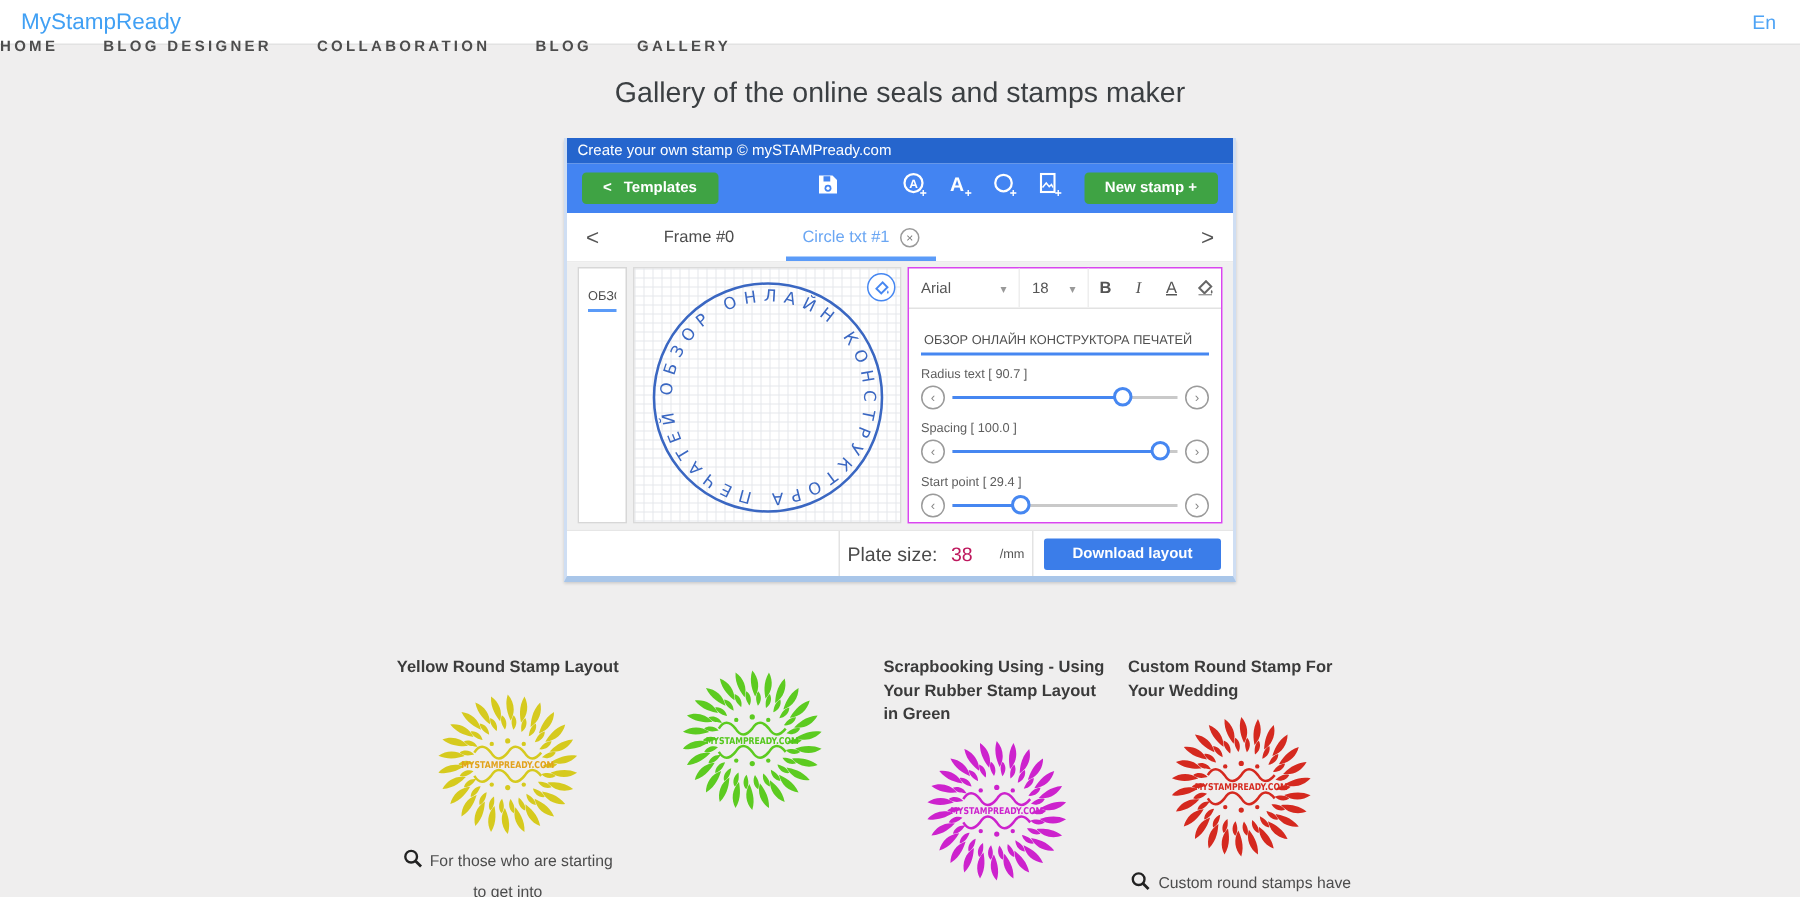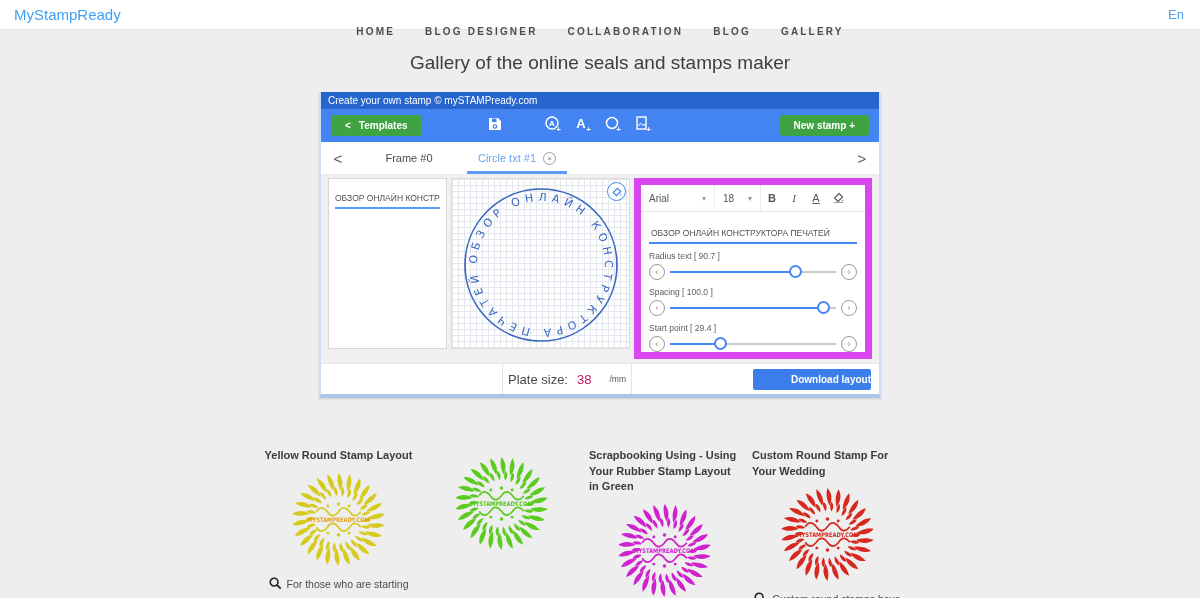--- a/index.html
+++ b/index.html
@@ -3,29 +3,29 @@
 <meta charset="utf-8">
 <style>
   * { margin:0; padding:0; box-sizing:border-box; }
   html,body { width:1200px; height:598px; overflow:hidden; }
   body { font-family:"Liberation Sans","DejaVu Sans",sans-serif; background:#efeeee; }
 
   
   .topbar { position:relative; height:30px; background:#fff; border-bottom:1px solid #e2e2e2;
             display:flex; align-items:center; }
   .logo { margin-left:14px; font-size:15px; color:#41a0f4; cursor:pointer; }
-  .nav { position:absolute; left:0; right:0; display:flex; justify-content:center; gap:30px;margin-top:34px; }
+  .nav { position:absolute; left:0; right:0; display:flex; gap:30px;margin-top:34px; }
   .nav span { font-size:10px; font-weight:bold; letter-spacing:2.2px; color:#4d4d4d; cursor:pointer; }
   .lang { margin-left:auto; margin-right:16px; font-size:13px; color:#4da3f5; cursor:pointer; }
 
   
   h1 { margin-top:22px; text-align:center; font-size:19px; font-weight:500; color:#3b3f42; }
 
   
-  .designer { width:562px; margin:18px auto 0; background:#f0f0f0;
+  .designer { width:448px; margin:18px auto 0; background:#f0f0f0;
               border-left:2px solid #cfdef3; border-right:2px solid #cfdef3;
               border-bottom:4px solid #a9c6e9; box-shadow:0 1px 2px rgba(0,0,0,.15); }
   .titlebar { background:#2565cd; color:#fff; font-size:10px; padding:3px 7px; }
   .toolbar { background:#4384f2; height:33px; display:flex; align-items:center; }
   .btn-green { background:#3fa344; color:#fff; font-size:10px; font-weight:bold;
                border-radius:3px; padding:5px 14px; cursor:pointer; white-space:nowrap; }
   .btn-templates { margin-left:10px; }
   .btn-templates .chev { margin-right:8px; font-weight:bold; }
   .tool-icons { display:flex; align-items:center; }
   .ticon { width:30px; text-align:center; cursor:pointer; }
@@ -47,21 +47,21 @@
   .left-panel { width:119px; height:171px; background:#fff; border:1px solid #d7d7d7; padding:8px 6px; }
   .left-field { width:100%; border:0; outline:0; border-bottom:2px solid #5b9bf8; background:transparent;
                 font-size:8.5px; color:#4f4f4f; padding:2px 0 4px; font-family:inherit; }
   .canvas { position:relative; width:179px; height:171px; background:#fff; border:1px solid #dadada;
             background-image:linear-gradient(#e4e7eb 1px,transparent 1px),
                              linear-gradient(90deg,#e4e7eb 1px,transparent 1px);
             background-size:6px 6px; }
   .fill-btn { position:absolute; top:3px; right:3px; width:19px; height:19px; border-radius:50%;
               background:#fff; border:1.5px solid #4687f1; display:flex; align-items:center;
               justify-content:center; cursor:pointer; }
-  .right-panel { flex:1; background:#fff; border:7px solid #d946ef; display:flex; flex-direction:column; }
+  .right-panel { flex:1; background:#fff; border:1px solid #d946ef; display:flex; flex-direction:column; }
   .fontbar { height:27px; display:flex; align-items:center; border-bottom:1px solid #e2e2e2;
              font-size:10px; color:#555; }
   .font-dd { display:flex; align-items:center; gap:10px; padding:0 8px; cursor:pointer; height:100%; border-right:1px solid #eee; }
   .caret { font-size:8px; color:#999; }
   .fmt { width:22px; text-align:center; cursor:pointer; color:#555; font-size:11px; }
   .fmt.b { font-weight:bold; }
   .fmt.i { font-style:italic; font-family:"Liberation Serif",serif; }
   .fmt.u { text-decoration:underline; }
   .rp-body { padding:10px 8px 0; }
   .rp-field { width:100%; border:0; outline:0; border-bottom:2px solid #4687f1; background:transparent;
@@ -78,21 +78,21 @@
 
   
   .dfooter { background:#fff; height:31px; display:flex; align-items:center; border-top:1px solid #e6e6e6; }
   .df-left { width:181px; height:100%; }
   .df-mid { width:130px; height:100%; border-left:1px solid #e3e3e3; border-right:1px solid #e3e3e3;
             display:flex; align-items:center; justify-content:center; font-size:13px; color:#4a4a4a; }
   .df-mid .val { margin-left:9px; color:#be185d; }
   .df-mid sup { font-size:8.5px; color:#555; margin-left:18px; }
   .df-right { flex:1; height:100%; display:flex; align-items:center; justify-content:flex-end; }
   .btn-download { width:118px; height:21px; margin-right:8px; background:#3b7de9; color:#fff;
-                  font-size:10px; font-weight:bold; border-radius:2px; text-align:right;
+                  font-size:10px; font-weight:bold; border-radius:2px; text-align:center;
                   line-height:21px; cursor:pointer; }
 
   
   .gallery { margin-top:50px; display:flex; justify-content:center; gap:12px; padding-right:34px; }
   .card { width:151px; display:flex; flex-direction:column; align-items:center; cursor:pointer; }
   .card-title { font-size:11px; font-weight:bold; color:#3b3b3b; text-align:left; line-height:15.5px; }
   .stamp-svg { width:97px; height:97px; margin-top:7px; }
   .card-desc { margin-top:6px; font-size:10.5px; color:#4c4c4c; text-align:center; line-height:21px; }
   .mag { vertical-align:-2px; margin-right:5px; }
 </style>

